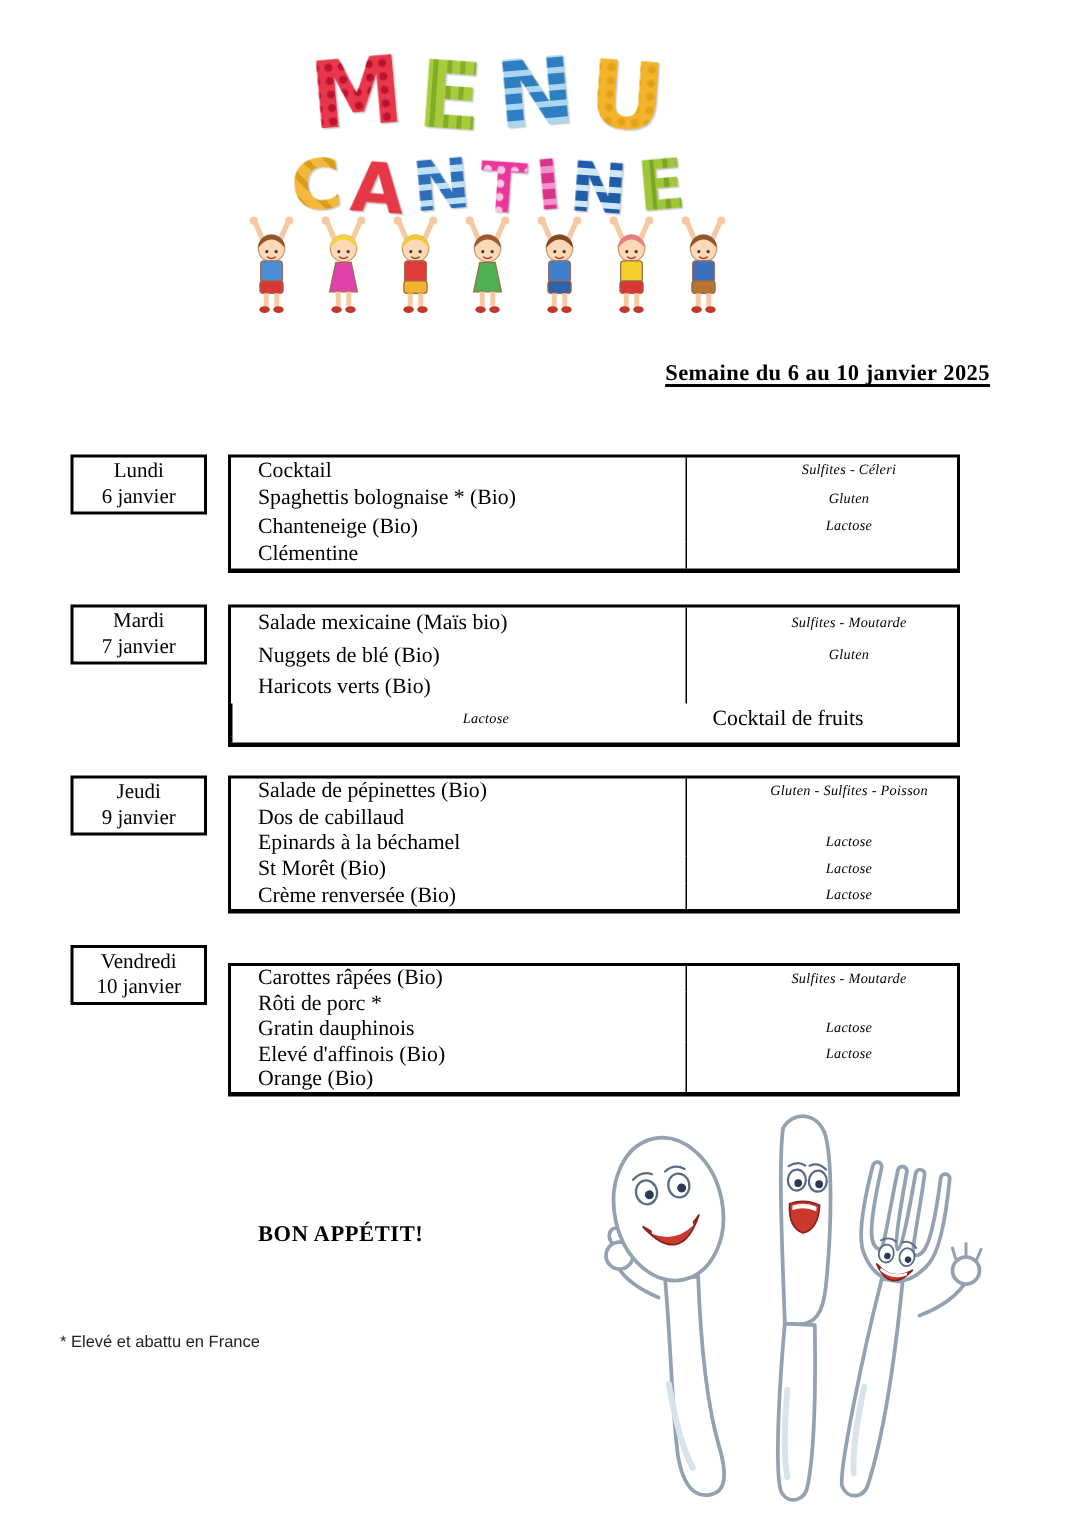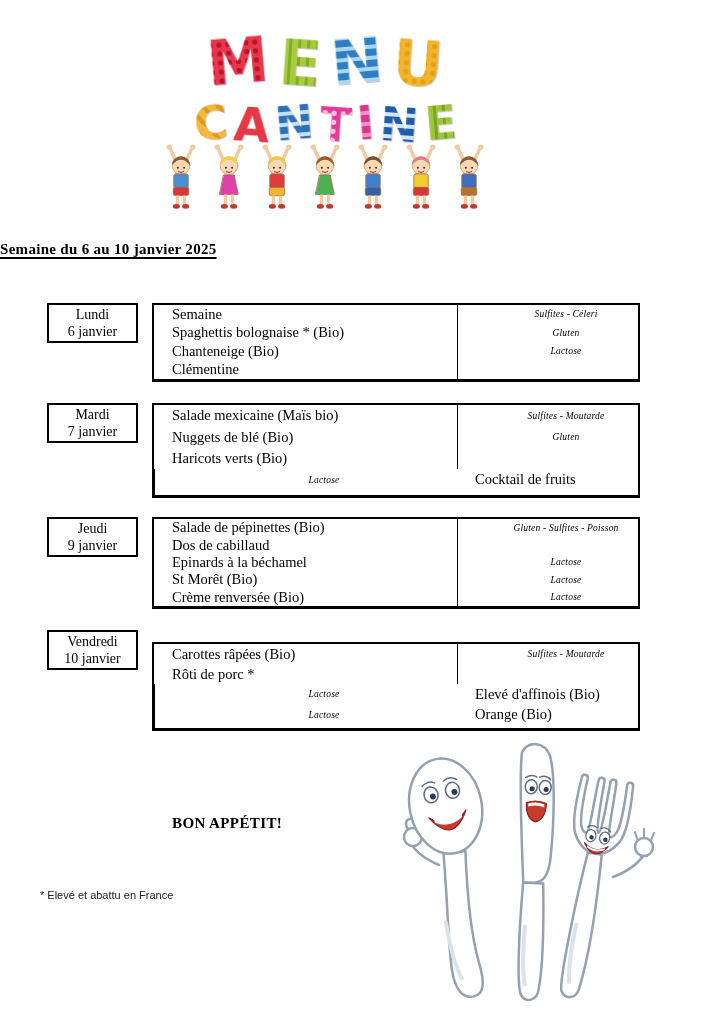--- a/index.html
+++ b/index.html
@@ -24,21 +24,21 @@
   .letter:nth-child(even){transform:rotate(4deg) translateY(2px);}
   .pat-solid{background-image:linear-gradient(var(--c1),var(--c1));}
   .pat-dots{background-image:radial-gradient(circle,var(--c2) 2.4px,transparent 3px),linear-gradient(var(--c1),var(--c1));background-size:9px 9px,100% 100%;}
   .pat-vstripes{background-image:repeating-linear-gradient(90deg,var(--c2) 0 3px,var(--c1) 3px 9px);}
   .pat-hwaves{background-image:repeating-linear-gradient(0deg,var(--c2) 0 4px,var(--c1) 4px 11px);}
   .pat-diag{background-image:repeating-linear-gradient(50deg,var(--c2) 0 4px,var(--c1) 4px 11px);}
   .kids-row{display:flex;justify-content:center;gap:2px;margin-top:-6px;}
 
   
   .week-heading{
-    position:absolute;top:240px;left:0;width:660px;text-align:left;
+    position:absolute;top:240px;left:0;width:660px;text-align:right;
   }
   .week-heading span{
     font-weight:bold;font-size:15px;
     text-decoration:underline;text-underline-offset:3px;text-decoration-thickness:1.5px;
     letter-spacing:0.3px;
   }
 
   
   .day-block{position:absolute;left:0;width:724px;height:0;}
   .b1{top:303px;} .b2{top:403px;} .b3{top:517px;} .b4{top:630px;}
@@ -213,21 +213,21 @@
   <span>Semaine du 6 au 10 janvier 2025</span>
 </div>
 
 <div id="days-container">
   <div class="day-block b1">
     <div class="day-box">
       <div class="day-name">Lundi</div>
       <div class="day-date">6 janvier</div>
     </div>
     <div class="menu-box mb1">
-        <div class="dish">Semaine</div>
+        <div class="dish">Cocktail</div>
         <div class="allergen">Sulfites - Céleri</div>
         <div class="dish">Spaghettis bolognaise * (Bio)</div>
         <div class="allergen">Gluten</div>
         <div class="dish">Chanteneige (Bio)</div>
         <div class="allergen">Lactose</div>
         <div class="dish">Clémentine</div>
         <div class="allergen"></div>
       </div>
   </div>
 
@@ -271,20 +271,21 @@
   <div class="day-block b4">
     <div class="day-box">
       <div class="day-name">Vendredi</div>
       <div class="day-date">10 janvier</div>
     </div>
     <div class="menu-box mb4">
         <div class="dish">Carottes râpées (Bio)</div>
         <div class="allergen">Sulfites - Moutarde</div>
         <div class="dish">Rôti de porc *</div>
         <div class="allergen"></div>
+        <div class="dish">Gratin dauphinois</div>
         <div class="allergen">Lactose</div>
         <div class="dish">Elevé d'affinois (Bio)</div>
         <div class="allergen">Lactose</div>
         <div class="dish">Orange (Bio)</div>
         <div class="allergen"></div>
       </div>
   </div>
 </div>
 
 <div class="bon-appetit">BON APPÉTIT!</div>

